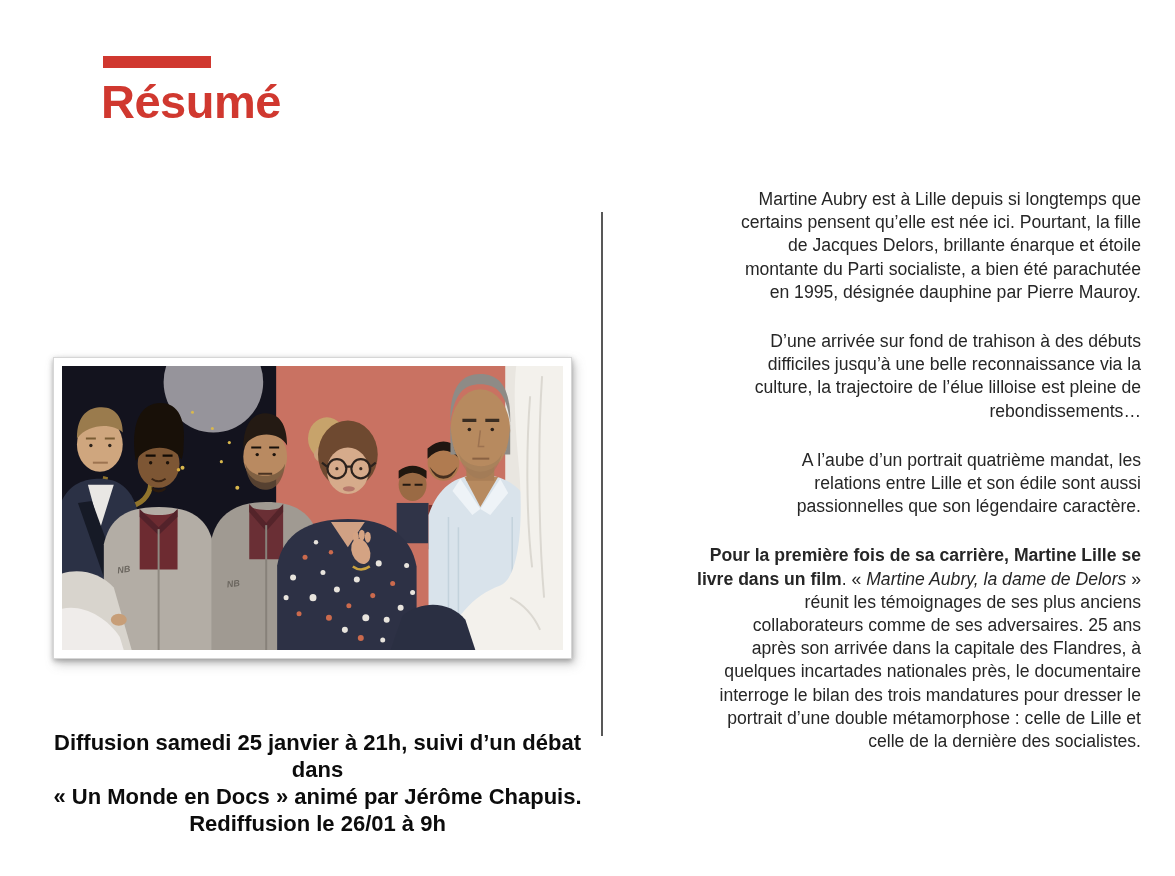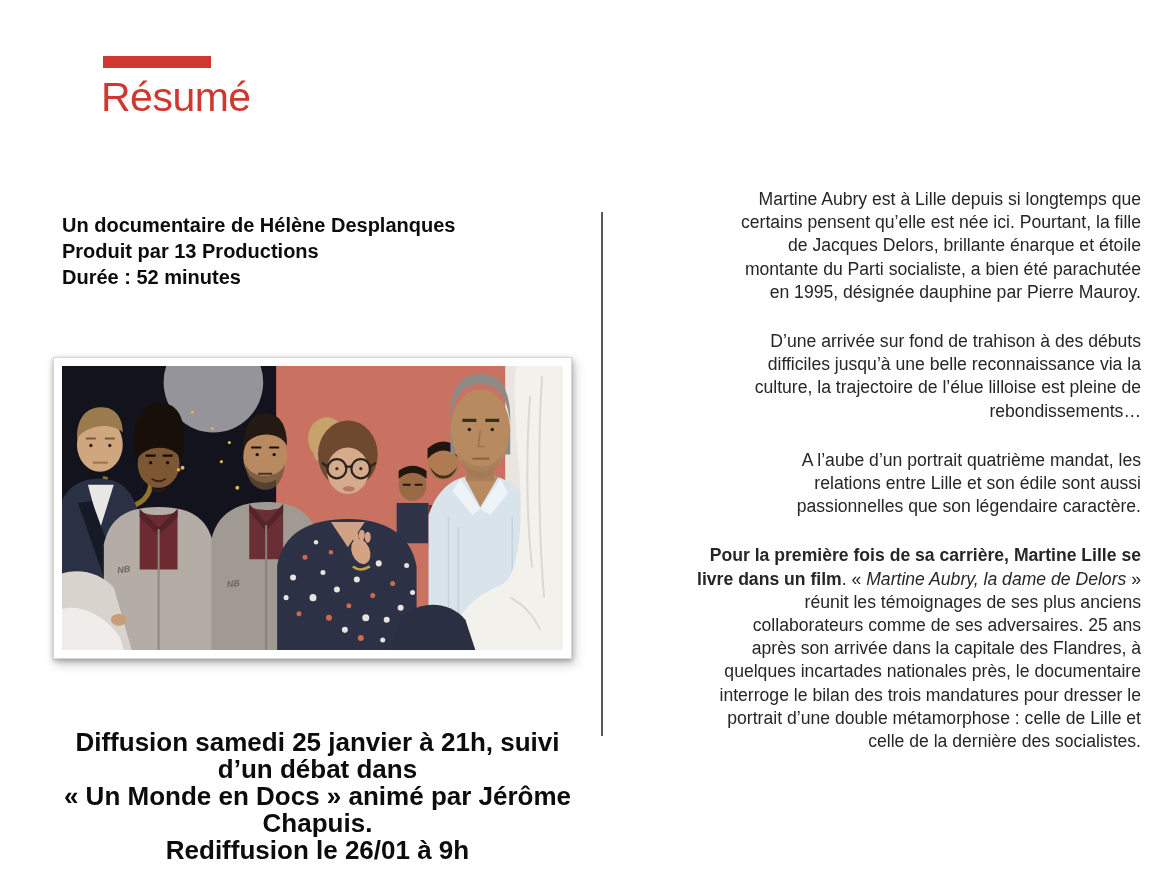--- a/index.html
+++ b/index.html
@@ -1,52 +1,49 @@
 <!DOCTYPE html>
 <html><head>
 <meta charset="utf-8">
 <style>
   html,body{margin:0;padding:0;background:#ffffff;}
   .page{position:relative;width:1175px;height:876px;background:#ffffff;overflow:hidden;
         font-family:"Liberation Sans", sans-serif;}
 
   .accent-bar{position:absolute;left:103px;top:56px;width:108px;height:12px;background:#d0382f;}
-  .section-title{position:absolute;left:101px;top:74px;font-size:41px;font-weight:normal;
+  .section-title{position:absolute;left:101px;top:74px;font-size:47px;font-weight:bold;
                  color:#d0382f;letter-spacing:-0.5px;}
 
   .credits{position:absolute;left:62px;top:212px;font-size:20px;font-weight:bold;color:#0c0c0c;
            line-height:26px;white-space:pre-line;}
 
   .photo-frame{position:absolute;left:53px;top:357px;width:501px;height:284px;padding:8px;
                background:#ffffff;border:1px solid #d6d6d6;
                box-shadow:0 2px 5px rgba(90,90,90,.45), 3px 5px 10px rgba(110,110,110,.35);}
   .photo-frame svg{display:block;width:501px;height:284px;}
 
-  .broadcast{position:absolute;left:45px;top:729px;width:545px;text-align:center;font-size:26px;
+  .broadcast{position:absolute;left:45px;top:729px;width:545px;text-align:center;font-size:22px;
              font-weight:bold;color:#0c0c0c;line-height:27px;white-space:pre-line;}
 
   .vrule{position:absolute;left:601px;top:212px;width:2px;height:524px;background:#585858;}
 
   .article{position:absolute;left:621px;top:188px;width:520px;font-size:17.6px;
            line-height:23.2px;color:#262626;text-align:right;}
   .article p{margin:0 0 26px 0;white-space:pre-line;}
   .article .b{font-weight:bold;}
   .article .i{font-style:italic;}
 </style>
 </head>
 <body>
 
 <div class="page">
 
   <div class="accent-bar"></div>
   <div class="section-title">Résumé</div>
 
-  <div class="credits">Un documentaire de Hélène Desplanques
-Produit par 13 Productions
-Durée : 52 minutes</div>
 
   <div class="photo-frame">
     <svg viewBox="0 0 503 282" preserveAspectRatio="none" font-family="Liberation Sans, sans-serif">
 
       <rect x="0" y="0" width="503" height="282" fill="#c97262"></rect>
       <rect x="445" y="0" width="58" height="282" fill="#e9e6e0"></rect>
 
       <g>
         <rect x="0" y="0" width="215" height="282" fill="#13131e"></rect>
         <circle cx="152" cy="16" r="50" fill="#96949b"></circle>

